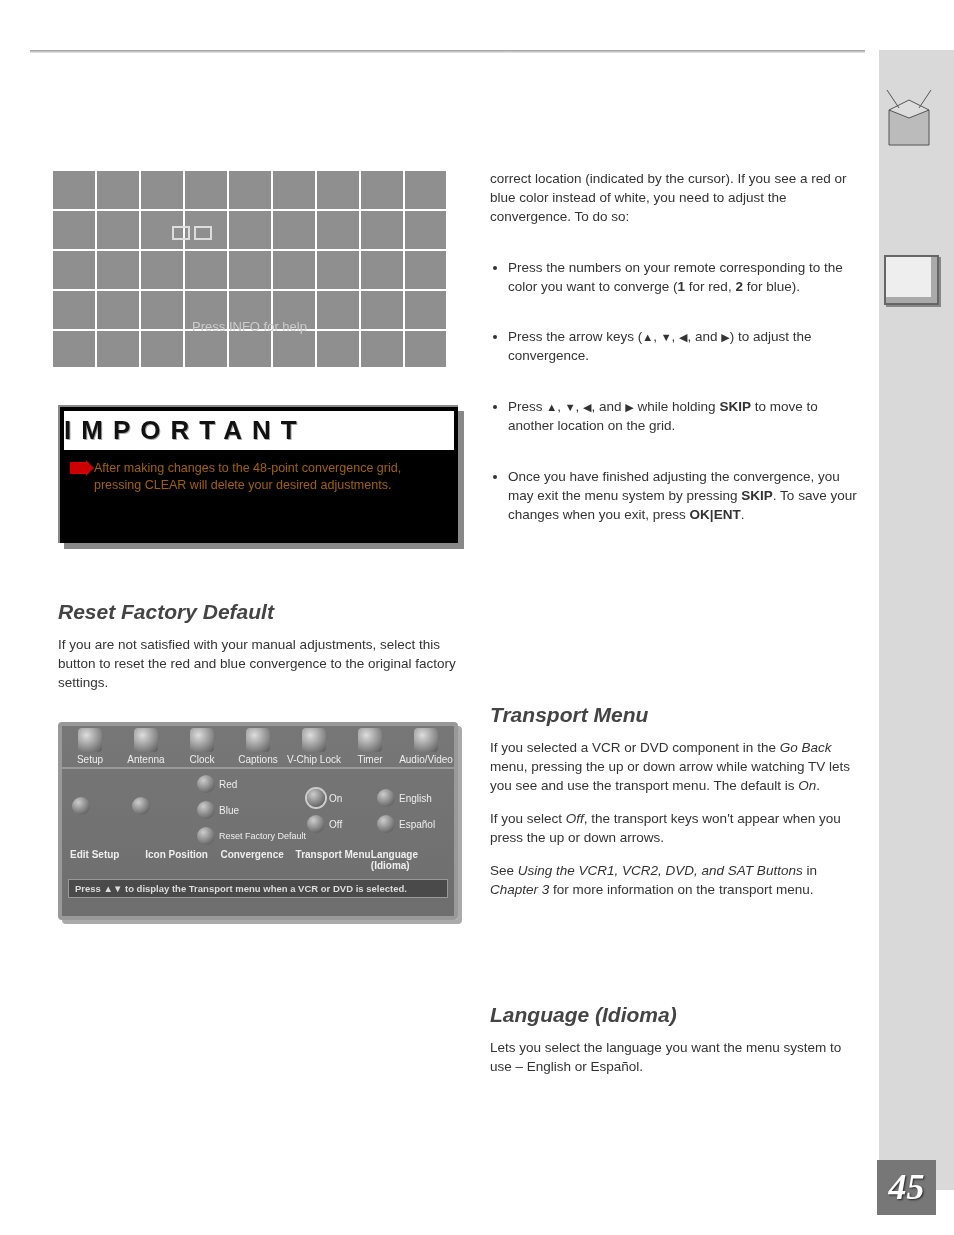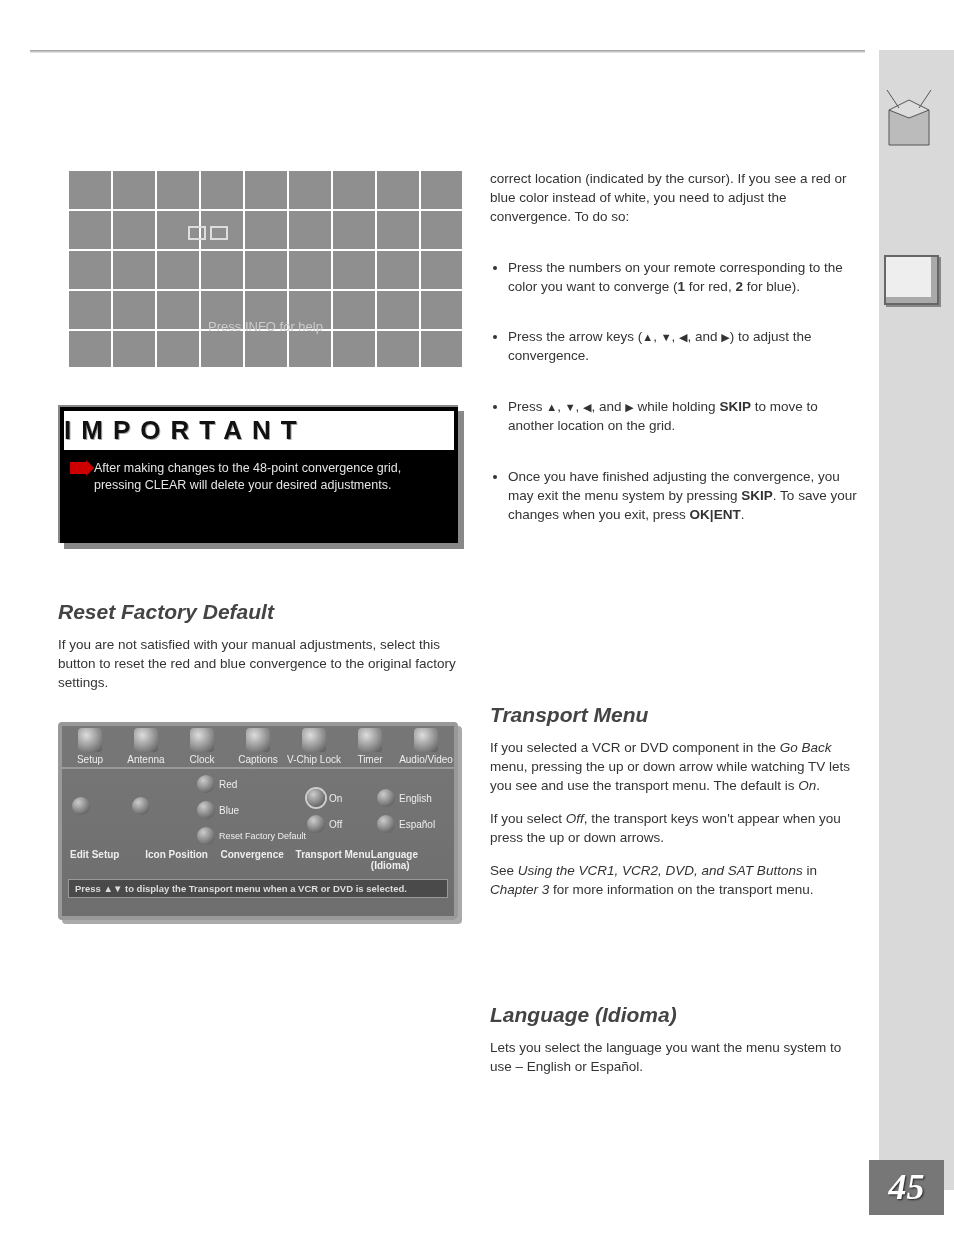--- a/index.html
+++ b/index.html
@@ -38,36 +38,36 @@
     top: 255px;
     right: 15px;
     width: 55px; height: 50px;
     border: 2px solid #666;
     background: #eee;
     box-shadow: inset -6px -6px 0 #aaa, 2px 2px 0 #888;
   }
   .pagenum {
     position: absolute;
     bottom: 20px;
-    right: 10px;
-    width: 75px; height: 55px;
+    right: 18px;
+    width: 59px; height: 55px;
     background: #777;
     color: #fff;
     font-family: Georgia, serif;
     font-style: italic;
     font-size: 36px;
     font-weight: bold;
     text-align: center;
     line-height: 55px;
     text-shadow: 1px 1px 2px #222;
   }
   
   .grid-fig {
     position: absolute;
-    top: 170px; left: 68px;
+    top: 170px; left: 52px;
     width: 395px; height: 198px;
     background: #8f8f8f;
   }
   .grid-fig .caption {
     position: absolute;
     bottom: 34px; width: 100%;
     text-align: center;
     font-size: 13px;
     color: #ccc;
   }
@@ -92,21 +92,21 @@
     text-align: left;
     font-size: 26px;
     font-weight: bold;
     letter-spacing: 10px;
     color: #111;
     text-shadow: 1px 1px 0 #aaa;
     padding: 4px 0;
     margin: 4px;
   }
   .important-box .bd {
-    color: #e5e5e5;
+    color: #a16207;
     font-size: 12.5px;
     padding: 4px 10px 6px 34px;
     position: relative;
     line-height: 1.35;
   }
   .important-box .arrow {
     position: absolute;
     left: 10px; top: 6px;
     width: 16px; height: 12px;
     background: #c00;

